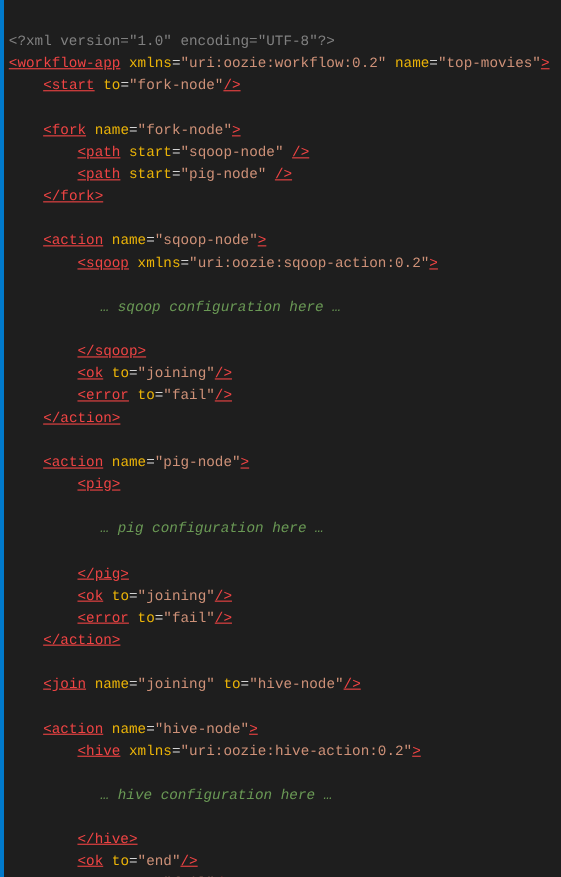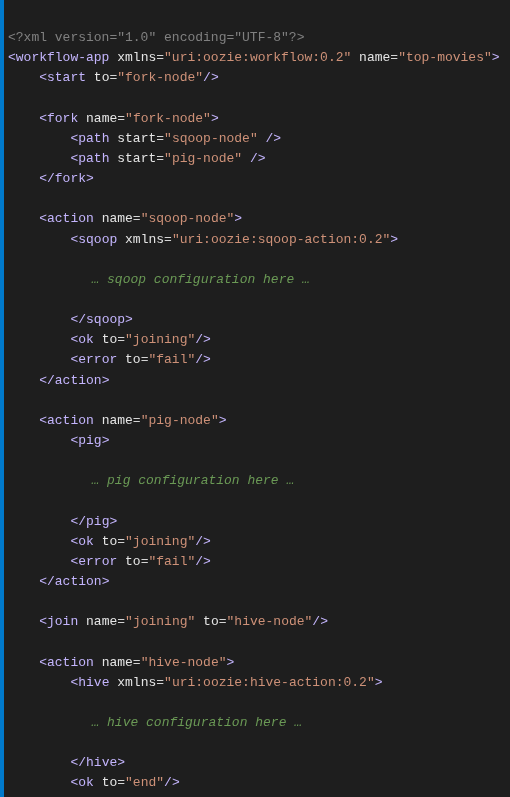--- a/index.html
+++ b/index.html
@@ -23,22 +23,22 @@
       padding: 8px 0;
       white-space: pre;
     }
 
     .line {
       padding: 0 8px;
       display: block;
     }
 
     
-    .tag { color: #c4b5fd; }
-    .attr { color: #e5e5e5; }
+    .tag { color: #ef4444; text-decoration: underline; }
+    .attr { color: #eab308; }
     .value { color: #ce9178; }
     .comment-italic { color: #6a9955; font-style: italic; margin-left: 21px; }
     .pi { color: #808080; }
     .plain { color: #d4d4d4; }
 
     .left-accent {
       position: fixed;
       left: 0;
       top: 0;
       width: 4px;

